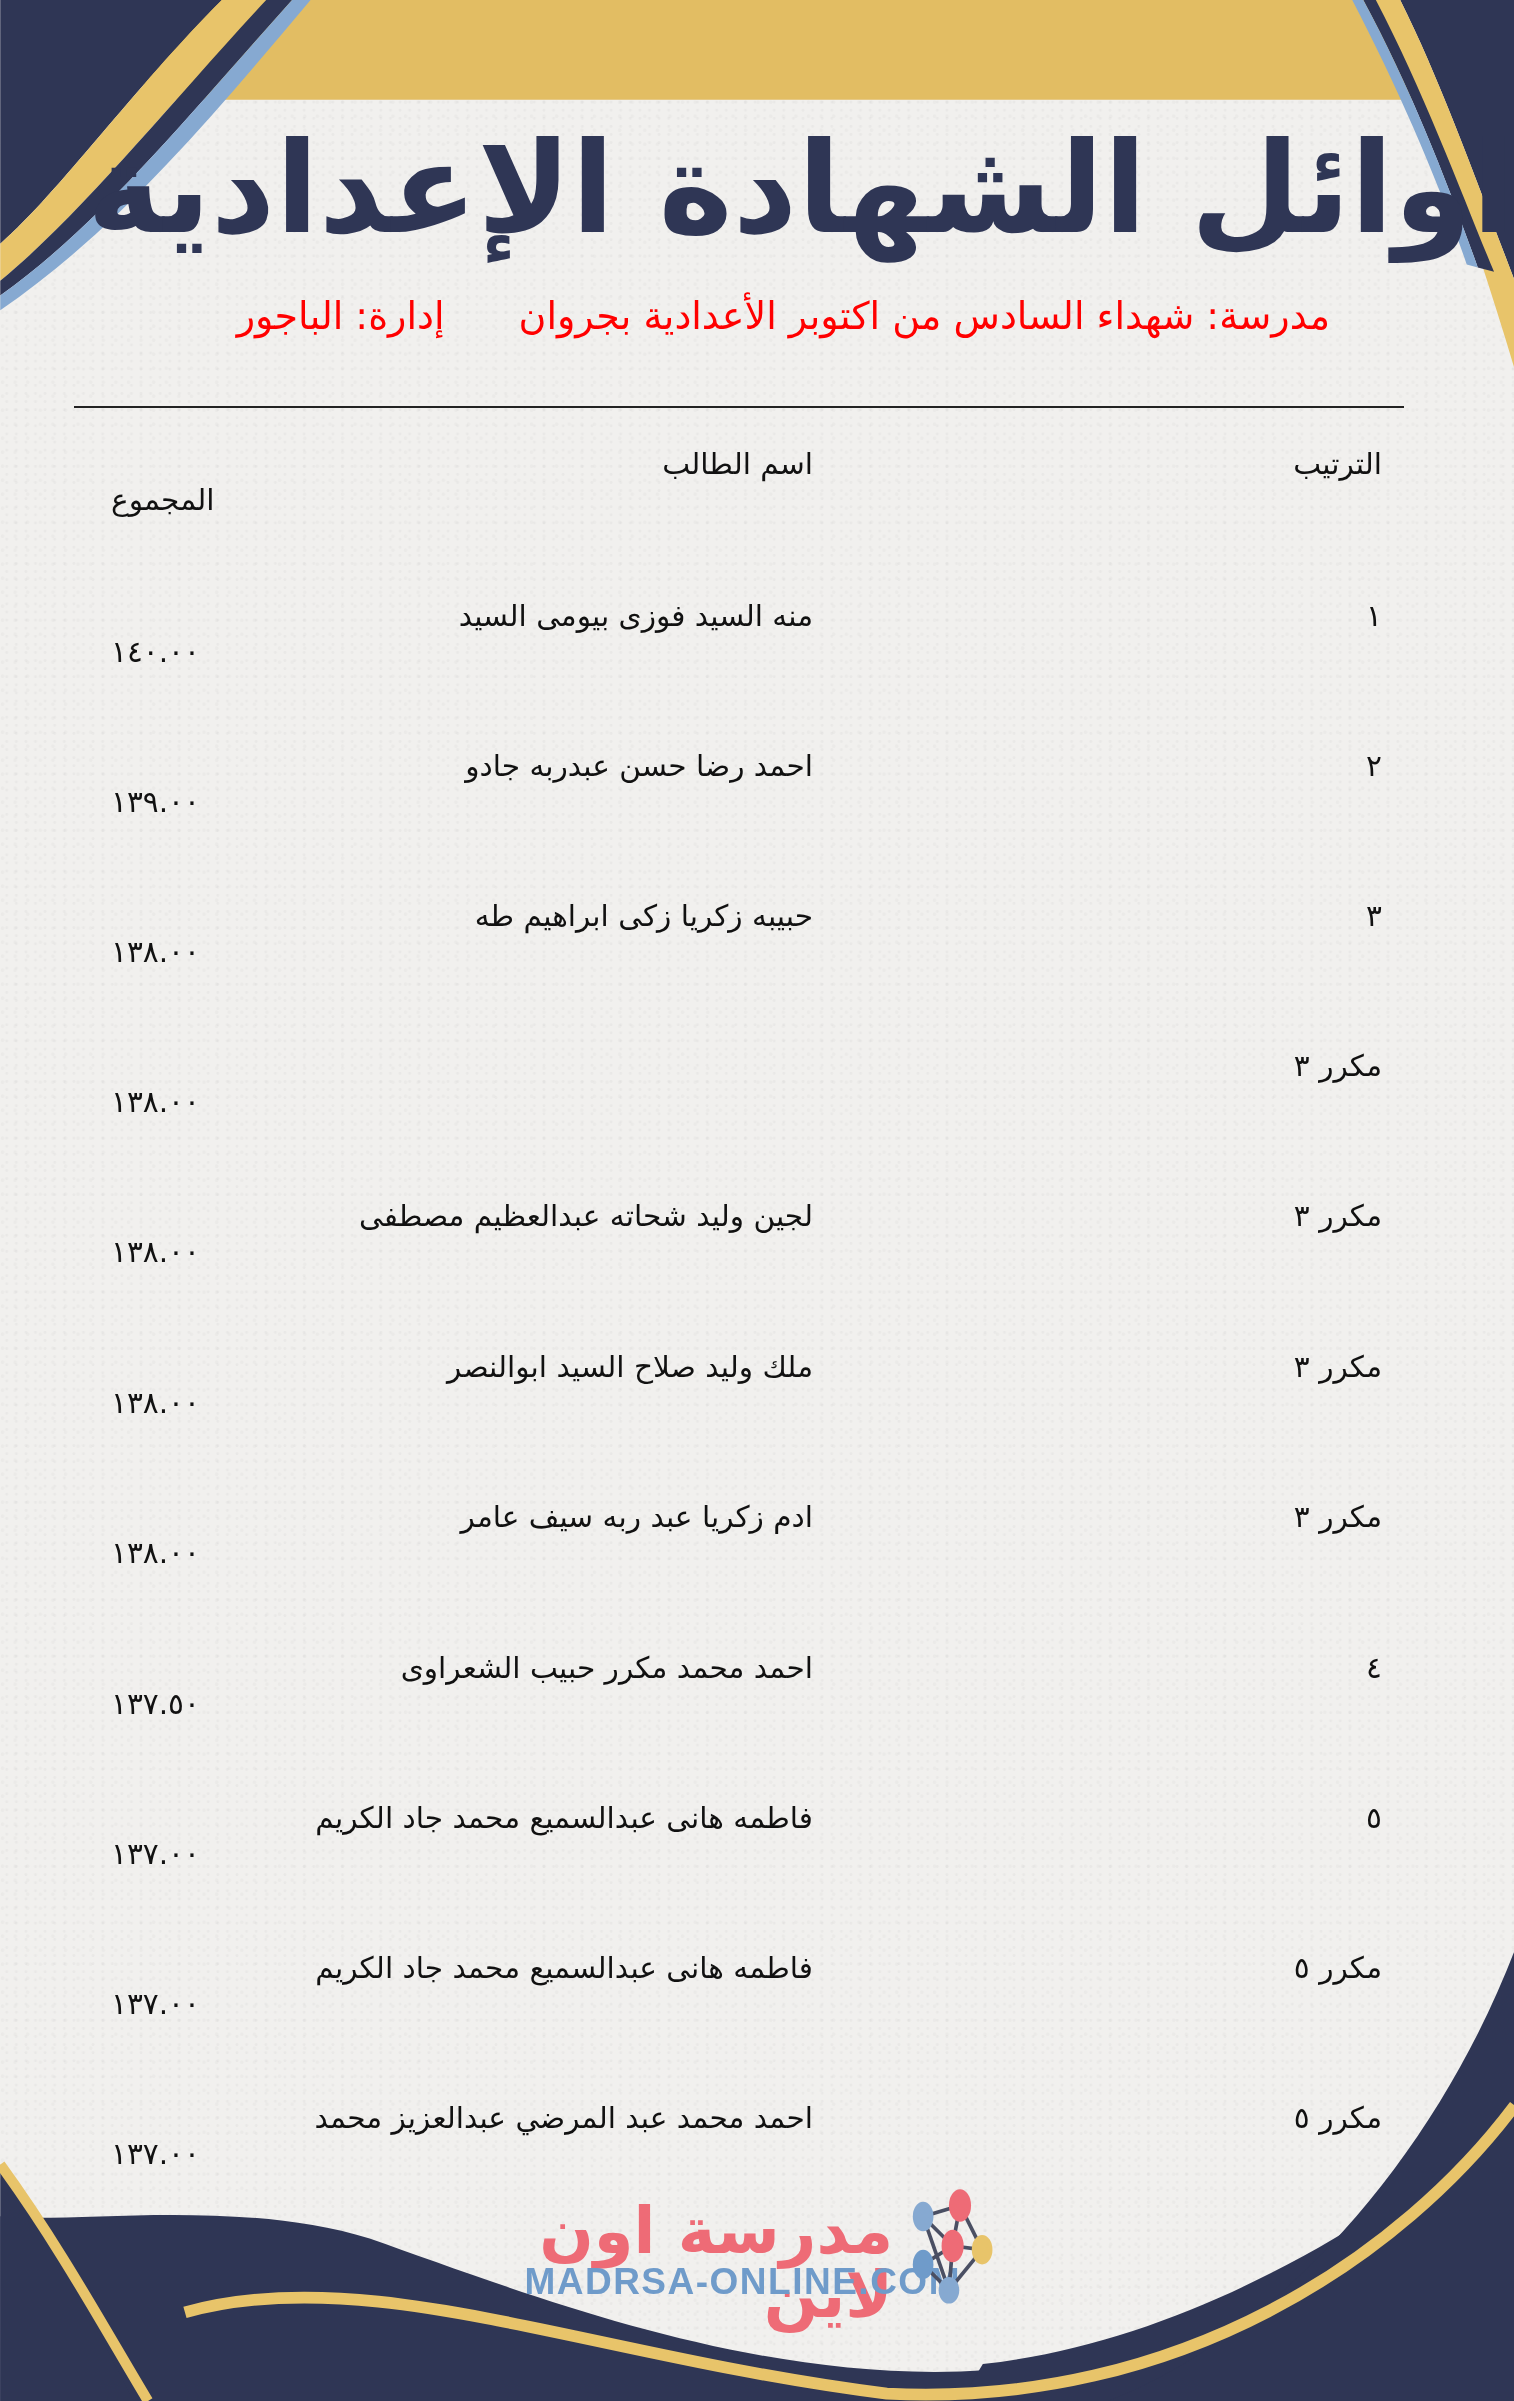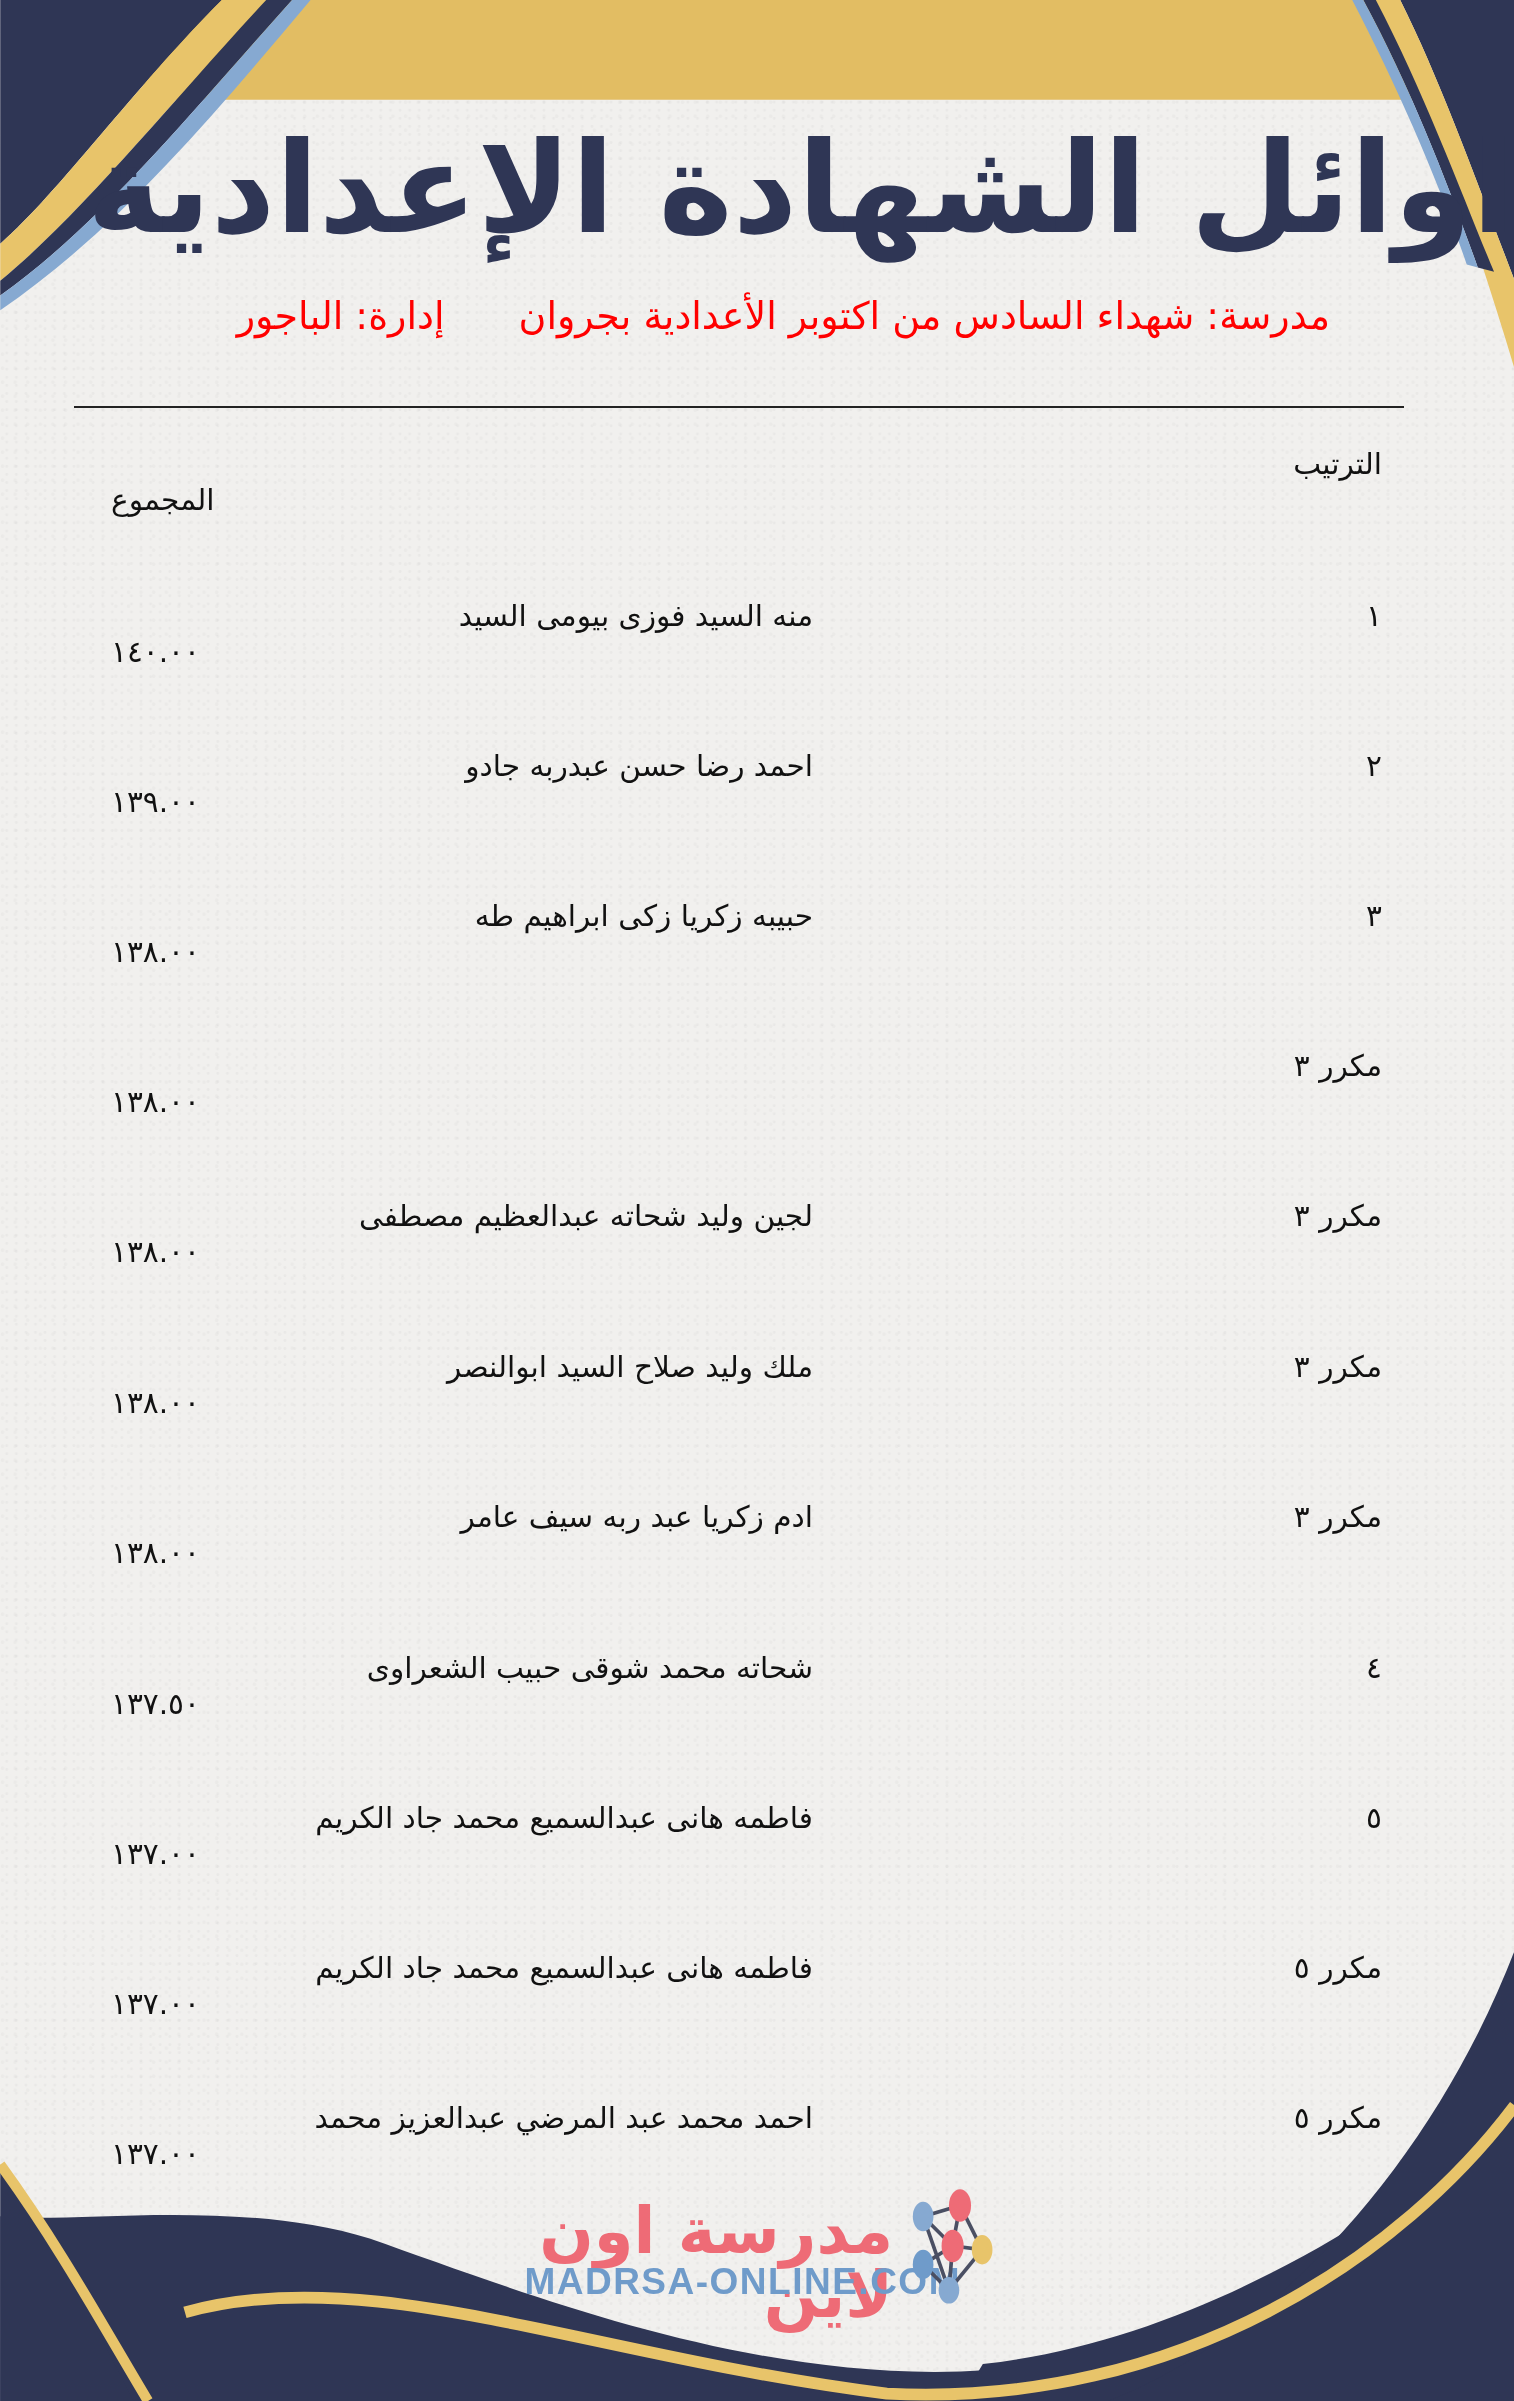--- a/index.html
+++ b/index.html
@@ -69,20 +69,21 @@
 
 <div class="subtitle">
   <span>مدرسة: شهداء السادس من  اكتوبر الأعدادية بجروان</span>
   <span>إدارة: الباجور</span>
 </div>
 
 <div class="rule"></div>
 
 <div class="row header-row">
   <span class="col-rank">الترتيب</span>
+  <span class="col-name">اسم الطالب</span>
   <span class="col-total">المجموع</span>
 </div>
 
 <div id="rows">
   <div class="row" style="top:599px">
     <span class="col-rank">١</span>
     <span class="col-name">منه السيد فوزى بيومى السيد</span>
     <span class="col-total">١٤٠.٠٠</span>
   </div>
   <div class="row" style="top:749px">
@@ -109,21 +110,21 @@
     <span class="col-name">ملك وليد صلاح السيد ابوالنصر</span>
     <span class="col-total">١٣٨.٠٠</span>
   </div>
   <div class="row" style="top:1500px">
     <span class="col-rank">مكرر ٣</span>
     <span class="col-name">ادم زكريا عبد ربه سيف عامر</span>
     <span class="col-total">١٣٨.٠٠</span>
   </div>
   <div class="row" style="top:1651px">
     <span class="col-rank">٤</span>
-    <span class="col-name">شحاته محمد شوقى حبيب الشعراوى</span>
+    <span class="col-name">احمد محمد مكرر حبيب الشعراوى</span>
     <span class="col-total">١٣٧.٥٠</span>
   </div>
   <div class="row" style="top:1801px">
     <span class="col-rank">٥</span>
     <span class="col-name">فاطمه هانى عبدالسميع محمد جاد الكريم</span>
     <span class="col-total">١٣٧.٠٠</span>
   </div>
   <div class="row" style="top:1951px">
     <span class="col-rank">مكرر ٥</span>
     <span class="col-name">فاطمه هانى عبدالسميع محمد جاد الكريم</span>

